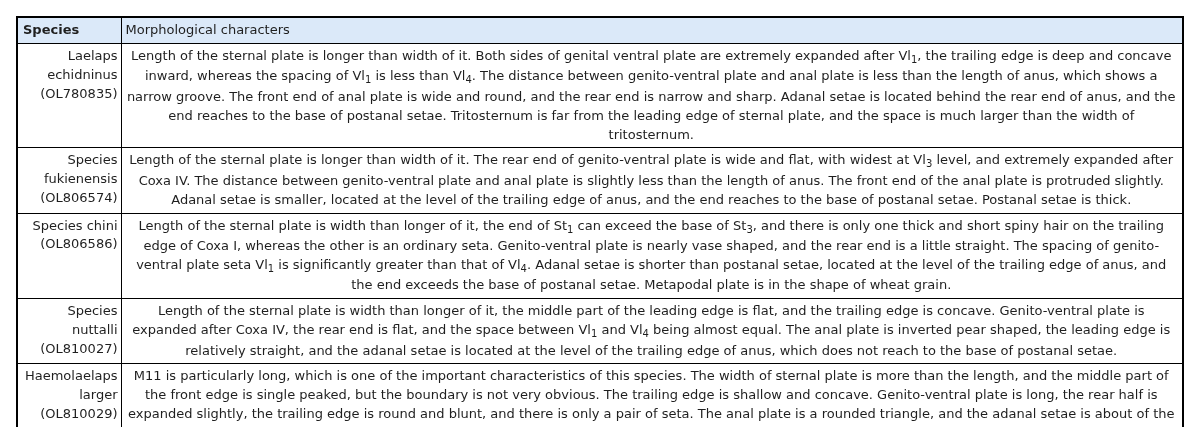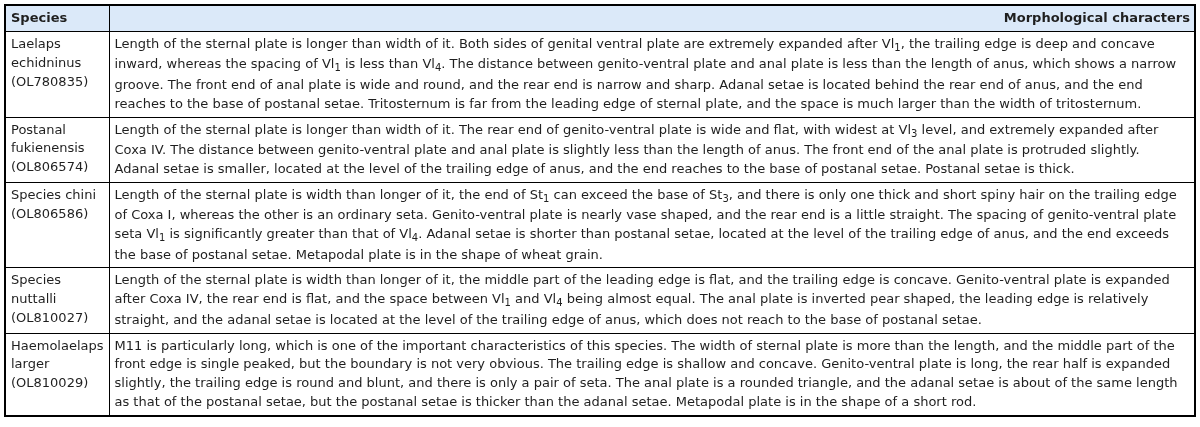--- a/index.html
+++ b/index.html
@@ -6,21 +6,21 @@
     margin: 0;
     padding: 0;
     background: #ffffff;
     font-family: "DejaVu Sans", "Liberation Sans", sans-serif;
     color: #1f1f1f;
   }
   .page {
     width: 1200px;
     height: 427px;
     box-sizing: border-box;
-    padding: 4px;
+    padding: 16px;
     background: #ffffff;
   }
   table.morph-table {
     width: 100%;
     border-collapse: collapse;
     border: 2.5px solid #000000;
     table-layout: fixed;
   }
   table.morph-table th,
   table.morph-table td {
@@ -31,35 +31,36 @@
     box-sizing: border-box;
   }
   th.col-species-h {
     width: 104px;
     text-align: left;
     padding: 3px 4px 3px 5px;
     font-weight: bold;
     font-size: 13px;
   }
   th.col-chars-h {
-    text-align: right;
+    text-align: left;
     padding: 3px 4px;
-    font-weight: bold;
+    font-weight: normal;
     font-size: 13px;
   }
   thead tr {
     background: #dbe9f9;
   }
   td.cell-species {
     padding: 3px 3px 3px 5px;
     overflow-wrap: break-word;
+    text-align: right;
   }
   td.cell-desc {
     padding: 3px 6px 3px 5px;
-    text-align: left;
+    text-align: center;
   }
   sub.ss {
     font-size: 10px;
     vertical-align: -3px;
   }
 </style>
 </head>
 <body>
 
 <div class="page">
@@ -69,21 +70,21 @@
         <th class="col-species-h">Species</th>
         <th class="col-chars-h">Morphological characters</th>
       </tr>
     </thead>
     <tbody>
       <tr>
         <td class="cell-species">Laelaps echidninus (OL780835)</td>
         <td class="cell-desc">Length of the sternal plate is longer than width of it. Both sides of genital ventral plate are extremely expanded after Vl<sub class="ss">1</sub>, the trailing edge is deep and concave inward, whereas the spacing of Vl<sub class="ss">1</sub> is less than Vl<sub class="ss">4</sub>. The distance between genito-ventral plate and anal plate is less than the length of anus, which shows a narrow groove. The front end of anal plate is wide and round, and the rear end is narrow and sharp. Adanal setae is located behind the rear end of anus, and the end reaches to the base of postanal setae. Tritosternum is far from the leading edge of sternal plate, and the space is much larger than the width of tritosternum.</td>
       </tr>
       <tr>
-        <td class="cell-species">Postanal fukienensis (OL806574)</td>
+        <td class="cell-species">Species fukienensis (OL806574)</td>
         <td class="cell-desc">Length of the sternal plate is longer than width of it. The rear end of genito-ventral plate is wide and flat, with widest at Vl<sub class="ss">3</sub> level, and extremely expanded after Coxa IV. The distance between genito-ventral plate and anal plate is slightly less than the length of anus. The front end of the anal plate is protruded slightly. Adanal setae is smaller, located at the level of the trailing edge of anus, and the end reaches to the base of postanal setae. Postanal setae is thick.</td>
       </tr>
       <tr>
         <td class="cell-species">Species chini (OL806586)</td>
         <td class="cell-desc">Length of the sternal plate is width than longer of it, the end of St<sub class="ss">1</sub> can exceed the base of St<sub class="ss">3</sub>, and there is only one thick and short spiny hair on the trailing edge of Coxa I, whereas the other is an ordinary seta. Genito-ventral plate is nearly vase shaped, and the rear end is a little straight. The spacing of genito-ventral plate seta Vl<sub class="ss">1</sub> is significantly greater than that of Vl<sub class="ss">4</sub>. Adanal setae is shorter than postanal setae, located at the level of the trailing edge of anus, and the end exceeds the base of postanal setae. Metapodal plate is in the shape of wheat grain.</td>
       </tr>
       <tr>
         <td class="cell-species">Species nuttalli (OL810027)</td>
         <td class="cell-desc">Length of the sternal plate is width than longer of it, the middle part of the leading edge is flat, and the trailing edge is concave. Genito-ventral plate is expanded after Coxa IV, the rear end is flat, and the space between Vl<sub class="ss">1</sub> and Vl<sub class="ss">4</sub> being almost equal. The anal plate is inverted pear shaped, the leading edge is relatively straight, and the adanal setae is located at the level of the trailing edge of anus, which does not reach to the base of postanal setae.</td>
       </tr>

